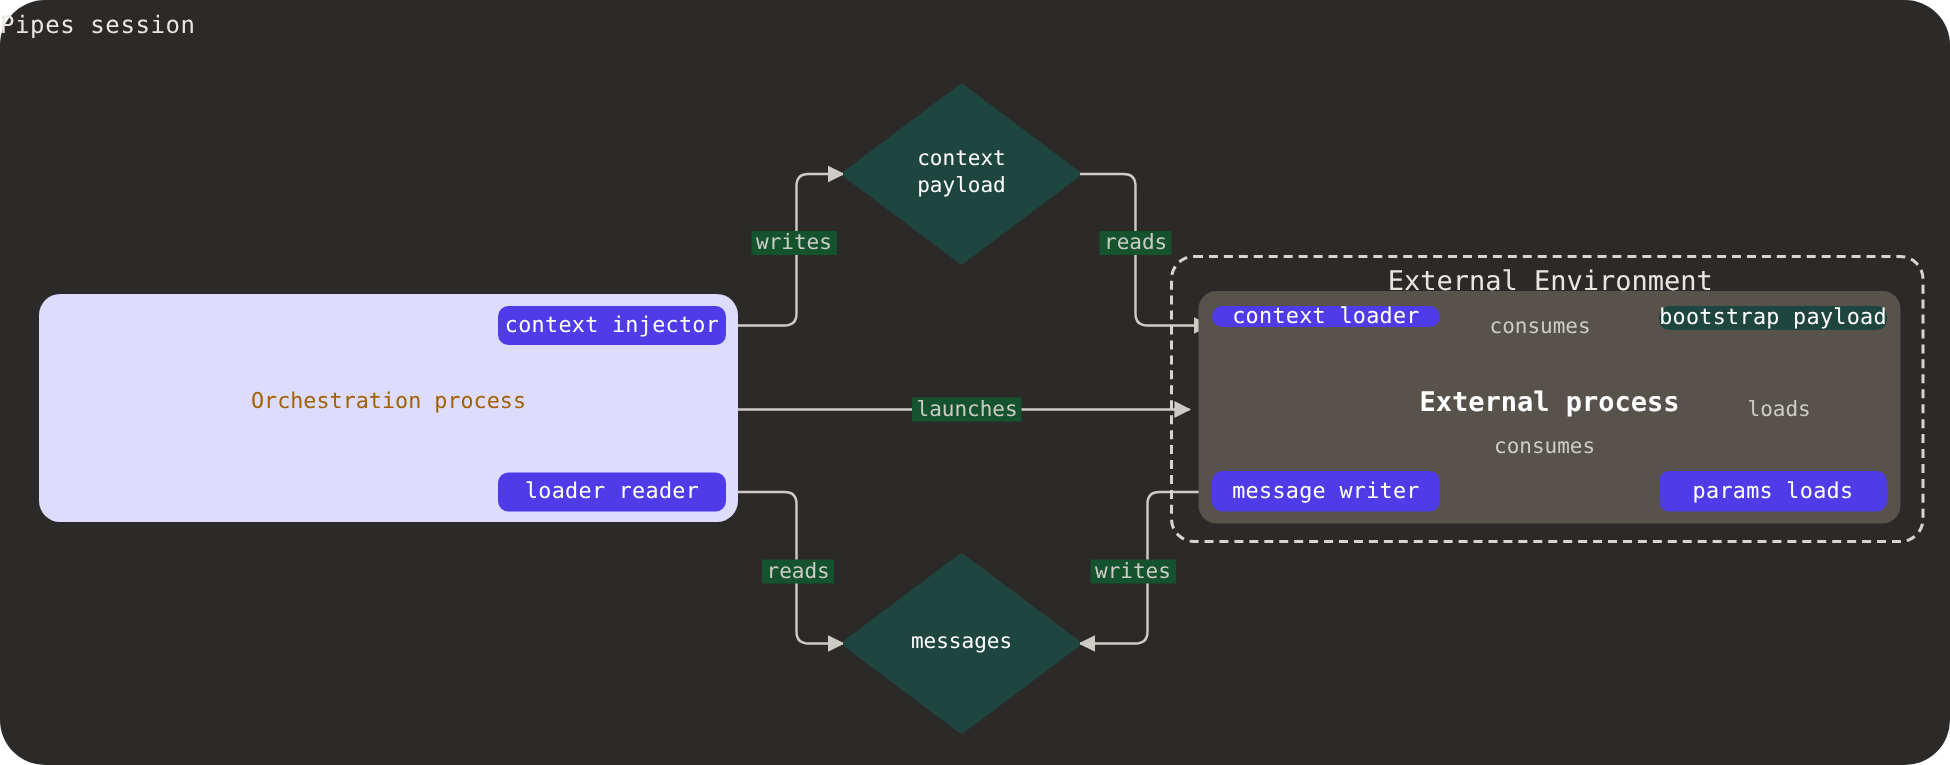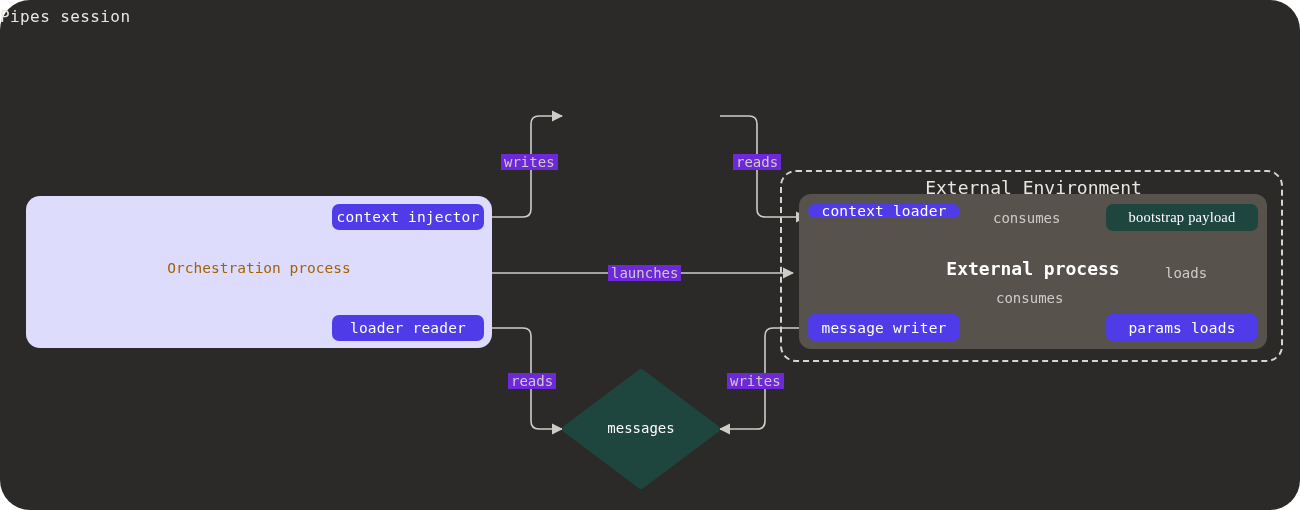--- a/index.html
+++ b/index.html
@@ -80,21 +80,21 @@
   .chip.teal {
     background: #1f463e;
     color: #ffffff;
   }
 
   #chip-context-injector { left: 332px; top: 204px;  width: 152px; height: 26px; }
   #chip-message-reader   { left: 332px; top: 315px;  width: 152px; height: 26px; }
   #chip-context-loader   { left: 808px; top: 204px;  width: 152px; height: 14px; }
   #chip-message-writer   { left: 808px; top: 314px;  width: 152px; height: 27px; }
   #chip-params-loader    { left: 1106px; top: 314px; width: 152px; height: 27px; }
-  #chip-bootstrap        { left: 1106px; top: 204px; width: 152px; height: 27px; font-family: Liberation Serif, serif; }
+  #chip-bootstrap        { left: 1106px; top: 204px; width: 152px; height: 16px; }
 
   
   .ext-env {
     position: absolute;
     left: 780px;
     top: 170px;
     width: 503px;
     height: 192px;
     border: 2px dashed #d8d5d0;
     border-radius: 16px;
@@ -159,21 +159,21 @@
     text-align: center;
     pointer-events: none;
   }
 
   
   .edge-label {
     position: absolute;
     color: #cfccc7;
     font-size: 14px;
     white-space: nowrap;
-    background: #6d28d9;
+    background: #14532d;
     padding: 0 3px;
   }
   .edge-label.on-proc { background: #57534c; }
   #lbl-writes-top   { left: 501px; top: 154px; }
   #lbl-reads-top    { left: 733px; top: 154px; }
   #lbl-launches     { left: 608px; top: 265px; }
   #lbl-reads-bottom { left: 508px; top: 373px; }
   #lbl-writes-bot   { left: 727px; top: 373px; }
   #lbl-consumes-1   { left: 990px; top: 210px; }
   #lbl-consumes-2   { left: 993px; top: 290px; }
@@ -232,20 +232,29 @@
   </div>
 
   <div id="chip-context-loader" class="chip purple">context loader</div>
 
   <div id="chip-bootstrap" class="chip teal">bootstrap payload</div>
 
   <div id="chip-message-writer" class="chip purple">message writer</div>
 
   <div id="chip-params-loader" class="chip purple">params loads</div>
 
+  <div id="diamond-context" class="diamond-wrap">
+    <svg class="diamond-shape" viewBox="0 0 158 120">
+      <path d="M 79 3 L 155 60 L 79 117 L 3 60 Z" fill="#1f463e" stroke="#1f463e" stroke-width="6" stroke-linejoin="round"></path>
+    </svg>
+    <div class="diamond-label">
+      <span>context</span>
+      <span>payload</span>
+    </div>
+  </div>
 
   <div id="diamond-messages" class="diamond-wrap">
     <svg class="diamond-shape" viewBox="0 0 158 120">
       <path d="M 79 3 L 155 60 L 79 117 L 3 60 Z" fill="#1f463e" stroke="#1f463e" stroke-width="6" stroke-linejoin="round"></path>
     </svg>
     <div class="diamond-label">
       <span>messages</span>
     </div>
   </div>
 

